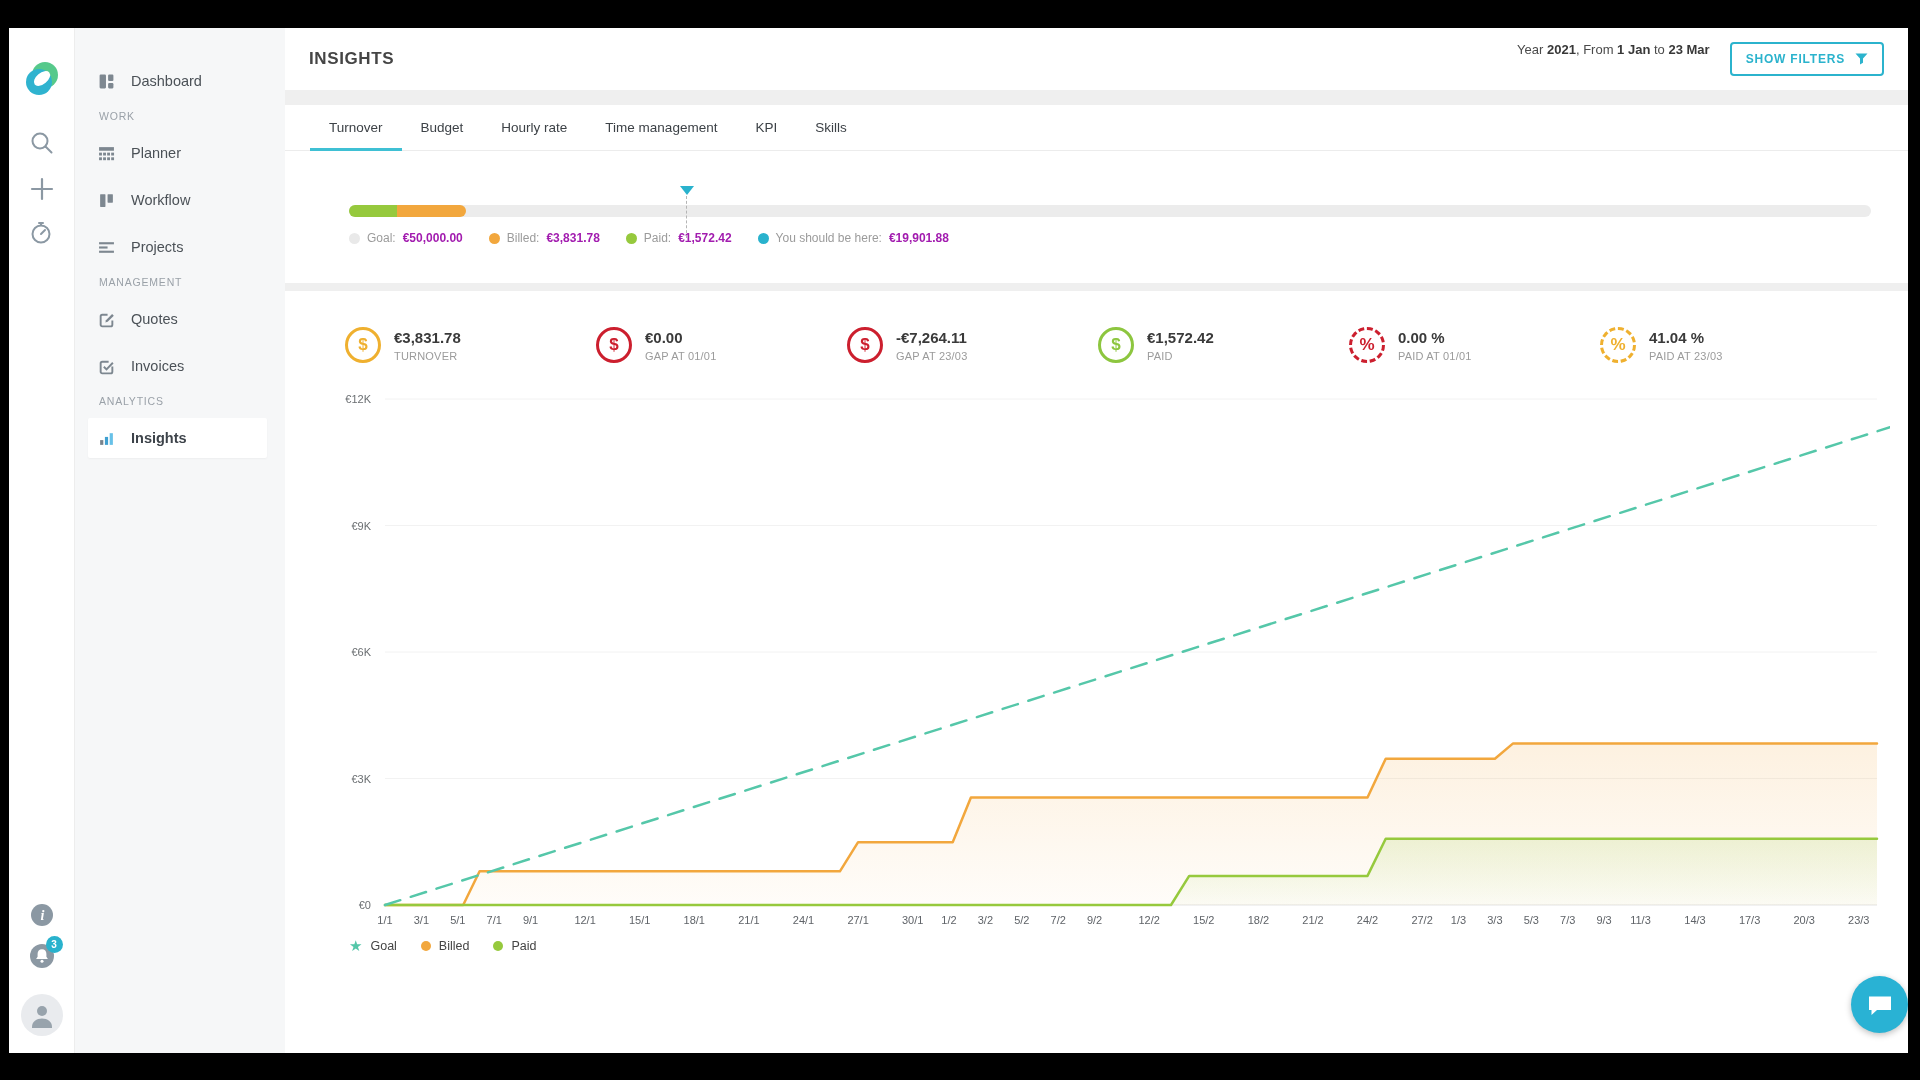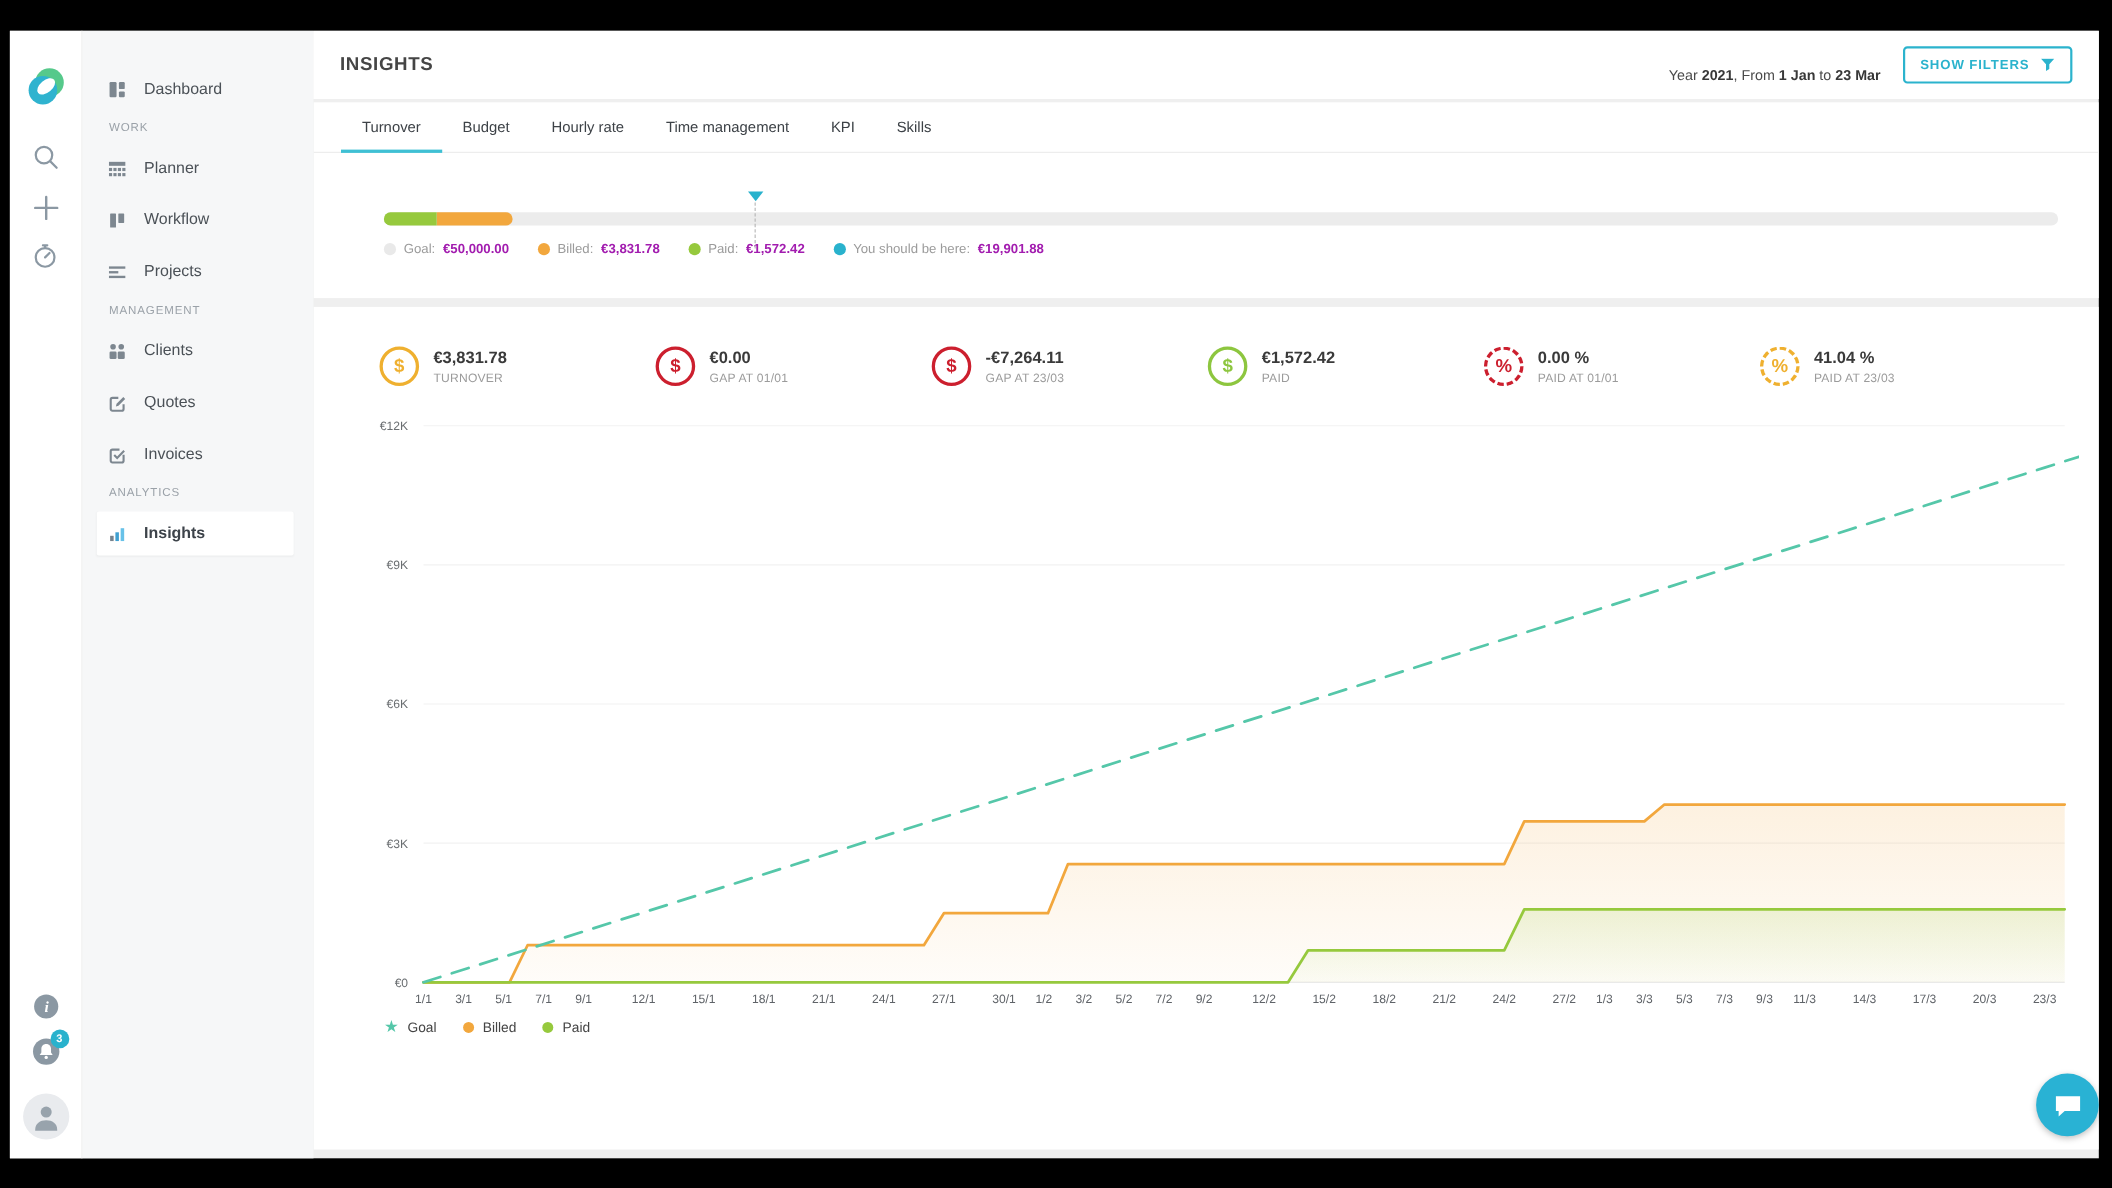--- a/index.html
+++ b/index.html
@@ -24,26 +24,26 @@
   .sidebar { width:210px; background:#f6f7f8; flex-shrink:0; padding-top:33px; }
   .side-item { display:flex; align-items:center; height:40px; padding-left:23px; margin-bottom:7px; font-size:14.5px; color:#4b5157; cursor:pointer; }
   .side-item .icn { width:17px; height:17px; margin-right:16px; flex-shrink:0; }
   .side-label { font-size:10.5px; letter-spacing:0.8px; color:#9aa1a8; padding-left:24px; margin-top:9px; margin-bottom:11px; }
   .side-item.active { background:#fff; margin-left:13px; margin-right:18px; padding-left:10px; border-radius:2px; box-shadow:0 1px 2px rgba(0,0,0,0.04); font-weight:bold; color:#3d434a; }
 
   
   .main { flex:1; display:flex; flex-direction:column; min-width:0; }
   .header { height:62px; background:#fff; display:flex; align-items:center; padding:0 24px; flex-shrink:0; }
   .page-title { font-size:17px; font-weight:bold; letter-spacing:0.6px; color:#454545; }
-  .header-right { margin-left:auto; display:flex; align-items:flex-end; gap:20px; }
+  .header-right { margin-left:auto; display:flex; align-items:flex-start; gap:20px; }
   .period { font-size:13px; color:#4a4a4a; }
   .period .b { font-weight:bold; color:#383838; }
   .filters-btn { display:flex; align-items:center; gap:10px; border:2px solid #2bb3cd; border-radius:4px; background:#fff; color:#2bb3cd; font-weight:bold; font-size:12px; letter-spacing:0.8px; padding:8px 14px; cursor:pointer; font-family:inherit; }
 
-  .content { flex:1; padding-right:0; overflow:hidden; }
+  .content { flex:1; padding-right:0; overflow:hidden;margin-top:12px; }
   .card { background:#fff; }
   .card1 { margin-top:3px; height:178px; }
   .tabs { display:flex; align-items:stretch; height:46px; border-bottom:1px solid #ececec; padding-left:25px; }
   .tab { position:relative; display:flex; align-items:center; padding:0 19px; font-size:13.5px; color:#3d4247; cursor:pointer; }
   .tab.active::after { content:""; position:absolute; left:0; right:0; bottom:-1px; height:3px; background:#3fc0d4; }
 
   .progress-zone { position:relative; padding:54px 37px 0 64px;text-align:center; }
   .bar-area { position:relative; height:12px; }
   .bar-track { position:absolute; inset:0; background:#ececec; border-radius:6px; }
   .seg { position:absolute; top:0; bottom:0; }
@@ -168,29 +168,20 @@
       </div>
       <div class="side-item">
         <svg class="icn" viewBox="0 0 16 16">
             <rect x="1" y="3" width="14" height="2" fill="#7d8790"></rect>
             <rect x="1" y="7" width="8" height="2" fill="#7d8790"></rect>
             <rect x="1" y="11" width="14" height="2" fill="#7d8790"></rect>
           </svg>
         <span>Projects</span>
       </div>
       <div class="side-label">MANAGEMENT</div>
-      <div class="side-item">
-        <svg class="icn" viewBox="0 0 16 16">
-            <circle cx="4.5" cy="4" r="2.4" fill="#7d8790"></circle>
-            <rect x="1.5" y="8" width="6" height="6.5" rx="1.2" fill="#7d8790"></rect>
-            <circle cx="11.5" cy="4" r="2.4" fill="#7d8790"></circle>
-            <rect x="8.5" y="8" width="6" height="6.5" rx="1.2" fill="#7d8790"></rect>
-          </svg>
-        <span>Clients</span>
-      </div>
       <div class="side-item">
         <svg class="icn" viewBox="0 0 16 16">
             <path d="M13.5 9v4a1.5 1.5 0 0 1-1.5 1.5H4A1.5 1.5 0 0 1 2.5 13V5A1.5 1.5 0 0 1 4 3.5h5" fill="none" stroke="#7d8790" stroke-width="1.8"></path>
             <path d="M7.5 8.6 13.3 2.8l1.6 1.6-5.8 5.8-2.2.6z" fill="#7d8790"></path>
           </svg>
         <span>Quotes</span>
       </div>
       <div class="side-item">
         <svg class="icn" viewBox="0 0 16 16">
             <path d="M13.5 8v5a1.5 1.5 0 0 1-1.5 1.5H4A1.5 1.5 0 0 1 2.5 13V5A1.5 1.5 0 0 1 4 3.5h6" fill="none" stroke="#7d8790" stroke-width="1.8"></path>

